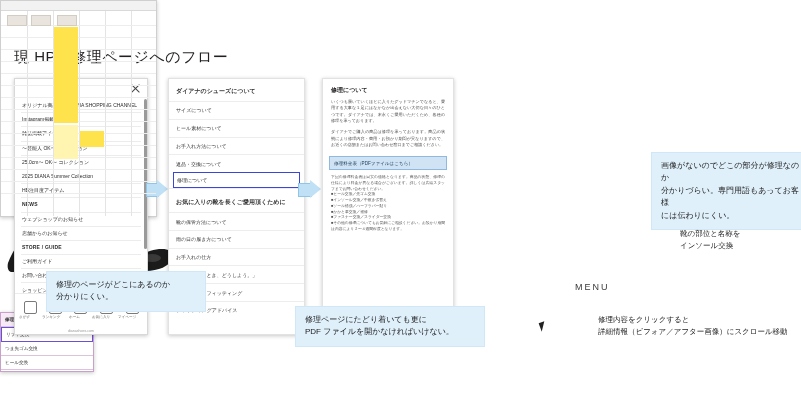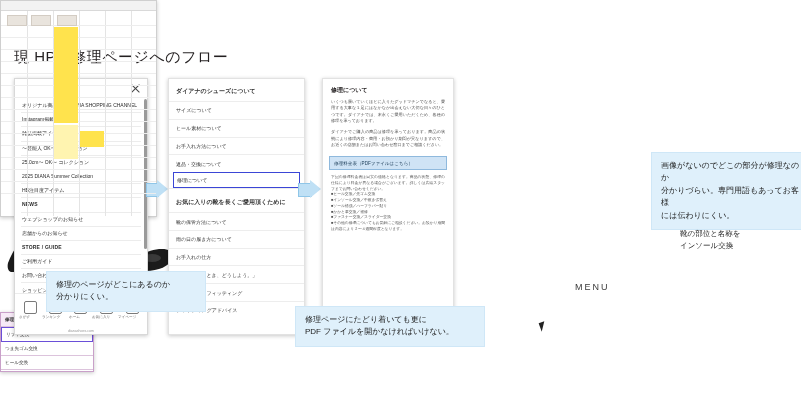--- a/index.html
+++ b/index.html
@@ -271,14 +271,16 @@
 インソール交換</div>
 
   <div class="rtable shadow">
     <div class="r h">修理内容</div>
     <div class="r sel">リフト交換</div>
     <div class="r">つま先ゴム交換</div>
     <div class="r">ヒール交換</div>
   </div>
   <div class="cursor"></div>
 
+  <div class="note" style="left:598px;top:314px;width:200px;white-space:pre-line">修理内容をクリックすると
+詳細情報（ビフォア／アフター画像）にスクロール移動</div>
 
 </div>
 
 </body></html>

